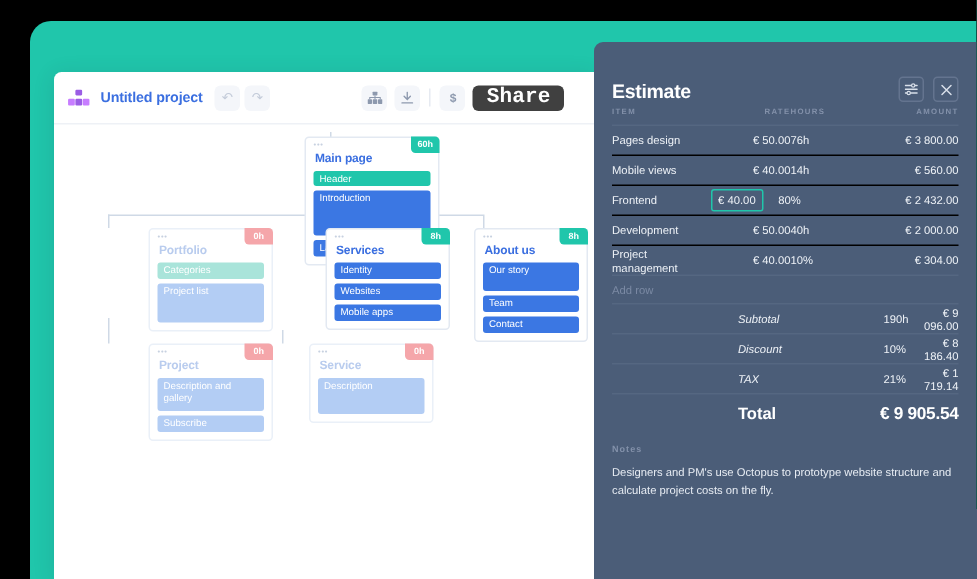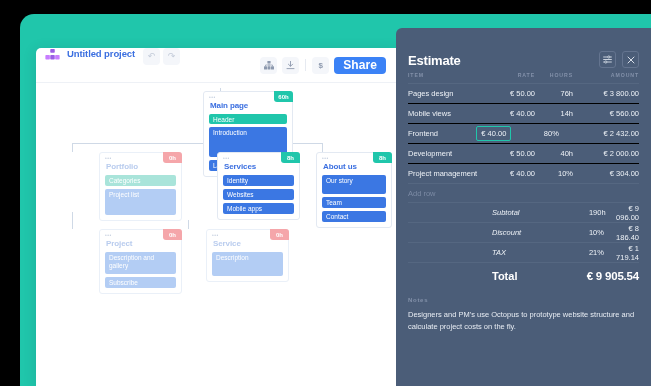--- a/index.html
+++ b/index.html
@@ -24,22 +24,22 @@
     position: absolute; left: 36px; top: 48px;
     width: 360px; height: 338px;
     background: #ffffff;
     border-radius: 5px 0 0 0;
     box-shadow: 0 2px 14px rgba(25,40,70,.14);
     overflow: hidden;
   }
   .toolbar {
     position: relative; height: 35px;
     border-bottom: 1px solid #eef1f6;
-    display: flex; 
-    padding: 0 10px 0 9px;
+    display: flex; align-items: center;
+    padding: 0 20px 0 9px;
   }
   .logo { width: 15px; height: 13px; margin-right: 7px; flex: none; }
   .proj-title {
     font-size: 9.5px; font-weight: bold; color: #3b6fe0;
     letter-spacing: -0.1px; white-space: nowrap;
   }
   .undo-redo { display: flex; gap: 3px; margin-left: 8px; }
   .tb-btn {
     width: 17px; height: 17px; border-radius: 4px;
     background: #f4f6fa; display: flex;
@@ -48,23 +48,24 @@
   }
   .tb-right { margin-left: auto; display: flex; align-items: center; gap: 5px; }
   .tb-sq {
     width: 17px; height: 17px; border-radius: 4px; background: #f4f6fa;
     display: flex; align-items: center; justify-content: center;
     color: #8d99ae;
   }
   .tb-div { width: 1px; height: 12px; background: #e6eaf1; margin: 0 1px; }
   .share-btn {
     height: 17px; padding: 0 9px; border-radius: 4px;
-    background: #3b82f6; color: #fff; font-size: 12px; font-weight: bold;
+    background: #404040; color: #fff; font-size: 14px; font-weight: bold;
     display: flex; align-items: center; justify-content: center;
     letter-spacing: .1px;
+    font-family: Liberation Mono, monospace;
   }
 
   
   .canvas { position: relative; width: 404px; height: 303px; }
   .conn { position: absolute; background: #cfd9e6; }
 
   .node {
     position: absolute; background: #fff;
     border: 1px solid #e3e9f2; border-radius: 3px;
     padding: 4px 5px 5px 5px;
@@ -131,21 +132,21 @@
   }
   .row {
     display: flex; align-items: center;
     font-size: 7.5px; color: #eef2f7;
     height: 20px;
     border-top: 1px solid #000000;
   }
   .row.first { border-top: 1px solid #556781; }
   .c-item   { flex: 1; }
   .c-rate   { width: 54px; text-align: right; }
-  .c-hours  { width: 38px; text-align: right; }
+  .c-hours  { width: 46px; }
   .c-amount { width: 66px; text-align: right; }
   .rate-input {
     display: inline-block; border: 1px solid #20c6ab; border-radius: 2px;
     padding: 2px 4px; margin-right: -5px;
   }
   .drag-dots {
     position: absolute; right: 3px; font-size: 5px; color: #7b89a2;
     line-height: 3px; letter-spacing: 0;
   }
   .addrow {

